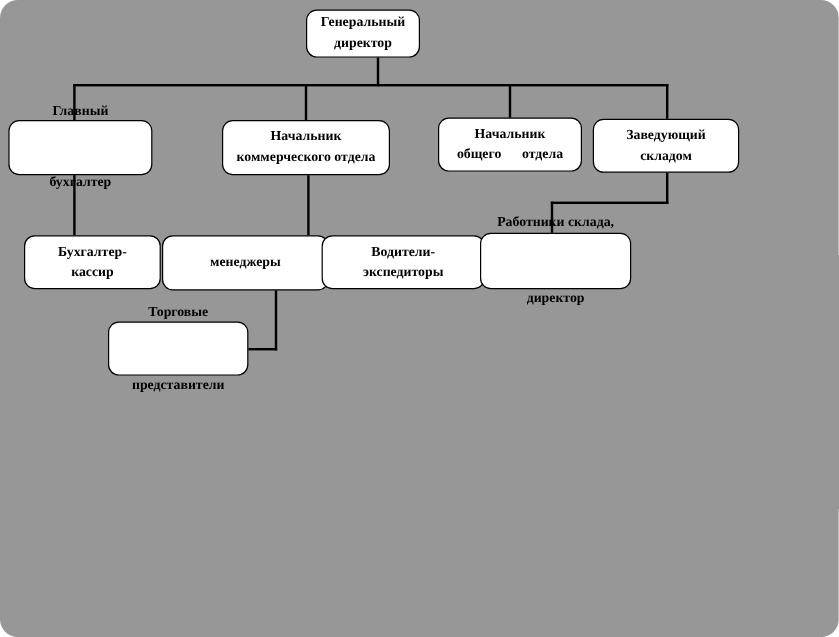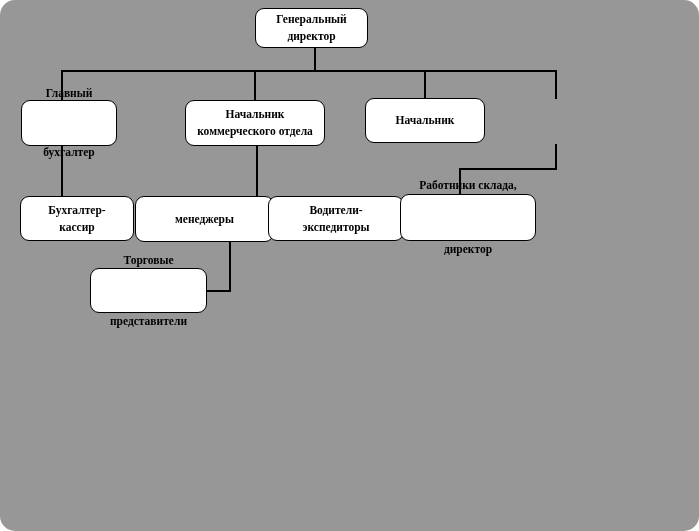--- a/index.html
+++ b/index.html
@@ -49,55 +49,60 @@
   <div class="v" style="left:61px; top:146px; height:50px;"></div>
   <div class="v" style="left:256px; top:146px; height:50px;"></div>
 
   <div class="v" style="left:555px; top:144px; height:26px;"></div>
   <div class="h" style="left:459px; top:168px; width:98px;"></div>
   <div class="v" style="left:459px; top:168px; height:26px;"></div>
 
   <div class="v" style="left:229px; top:242px; height:50px;"></div>
   <div class="h" style="left:207px; top:290px; width:24px;"></div>
 
-  <div class="node" style="left:255px; top:8px; width:113px; height:40px;font-family:Liberation Serif, serif;">
+  <div class="node" style="left:255px; top:8px; width:95px; height:40px;font-family:Liberation Serif, serif;">
     <span class="line">Генеральный</span>
     <span class="line">директор</span>
   </div>
 
-  <div class="node" style="left:21px; top:100px; width:96px; height:46px;gap:42px;">
+  <div class="node" style="left:7px; top:100px; width:120px; height:46px;gap:42px;">
     <span class="line">Главный</span>
     <span class="line">бухгалтер</span>
   </div>
 
   <div class="node" style="left:185px; top:100px; width:140px; height:46px;">
     <span class="line">Начальник</span>
     <span class="line">коммерческого отдела</span>
   </div>
 
   <div class="node" style="left:365px; top:98px; width:120px; height:45px;">
     <span class="line">Начальник</span>
+    <span class="line">общего      отдела</span>
   </div>
 
+  <div class="node" style="left:494px; top:99px; width:122px; height:45px;">
+    <span class="line">Заведующий</span>
+    <span class="line">складом</span>
+  </div>
 
   <div class="node" style="left:7px; top:196px; width:114px; height:45px;margin-left:13px;">
     <span class="line">Бухгалтер-</span>
     <span class="line">кассир</span>
   </div>
 
   <div class="node" style="left:135px; top:196px; width:139px; height:46px;">
     <span class="line">менеджеры</span>
   </div>
 
   <div class="node" style="left:268px; top:196px; width:136px; height:45px;">
     <span class="line">Водители-</span>
     <span class="line">экспедиторы</span>
   </div>
 
-  <div class="node" style="left:400px; top:194px; width:136px; height:47px;gap:47px;">
+  <div class="node" style="left:400px; top:194px; width:126px; height:47px;gap:47px;">
     <span class="line">Работники склада,</span>
     <span class="line">директор</span>
   </div>
 
   <div class="node" style="left:90px; top:268px; width:117px; height:45px;gap:44px;">
     <span class="line">Торговые</span>
     <span class="line">представители</span>
   </div>
 
 </div>

